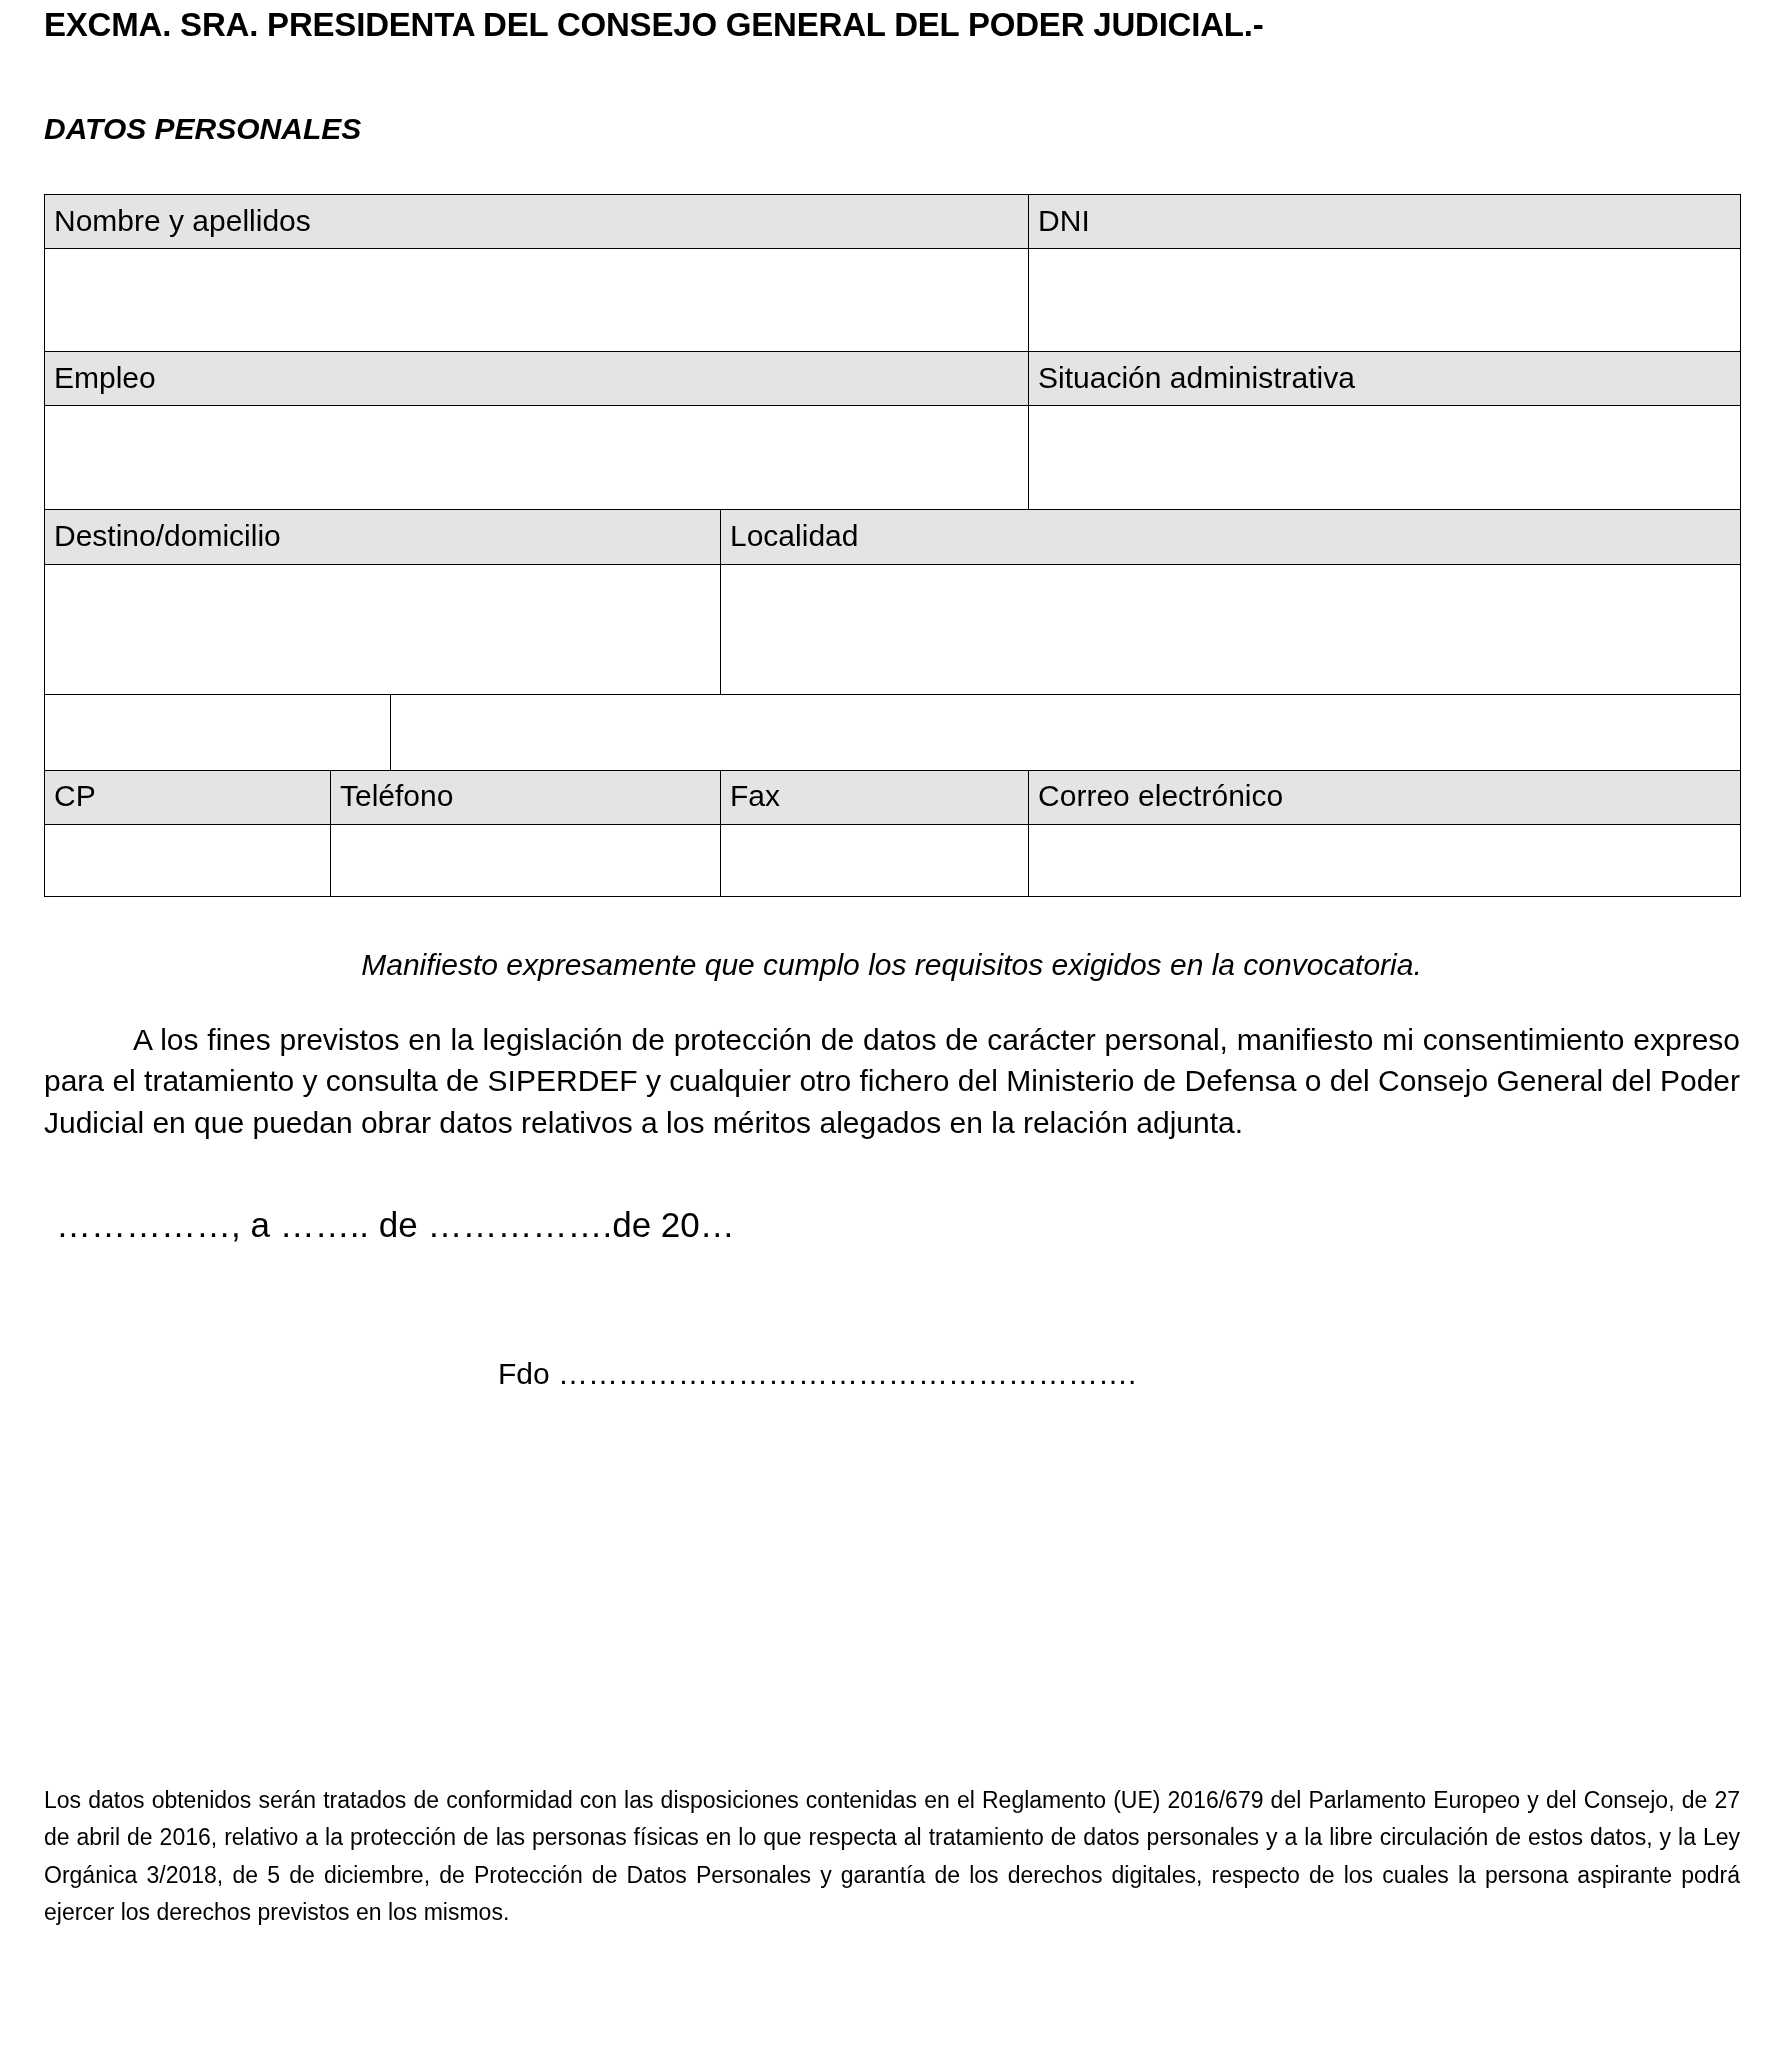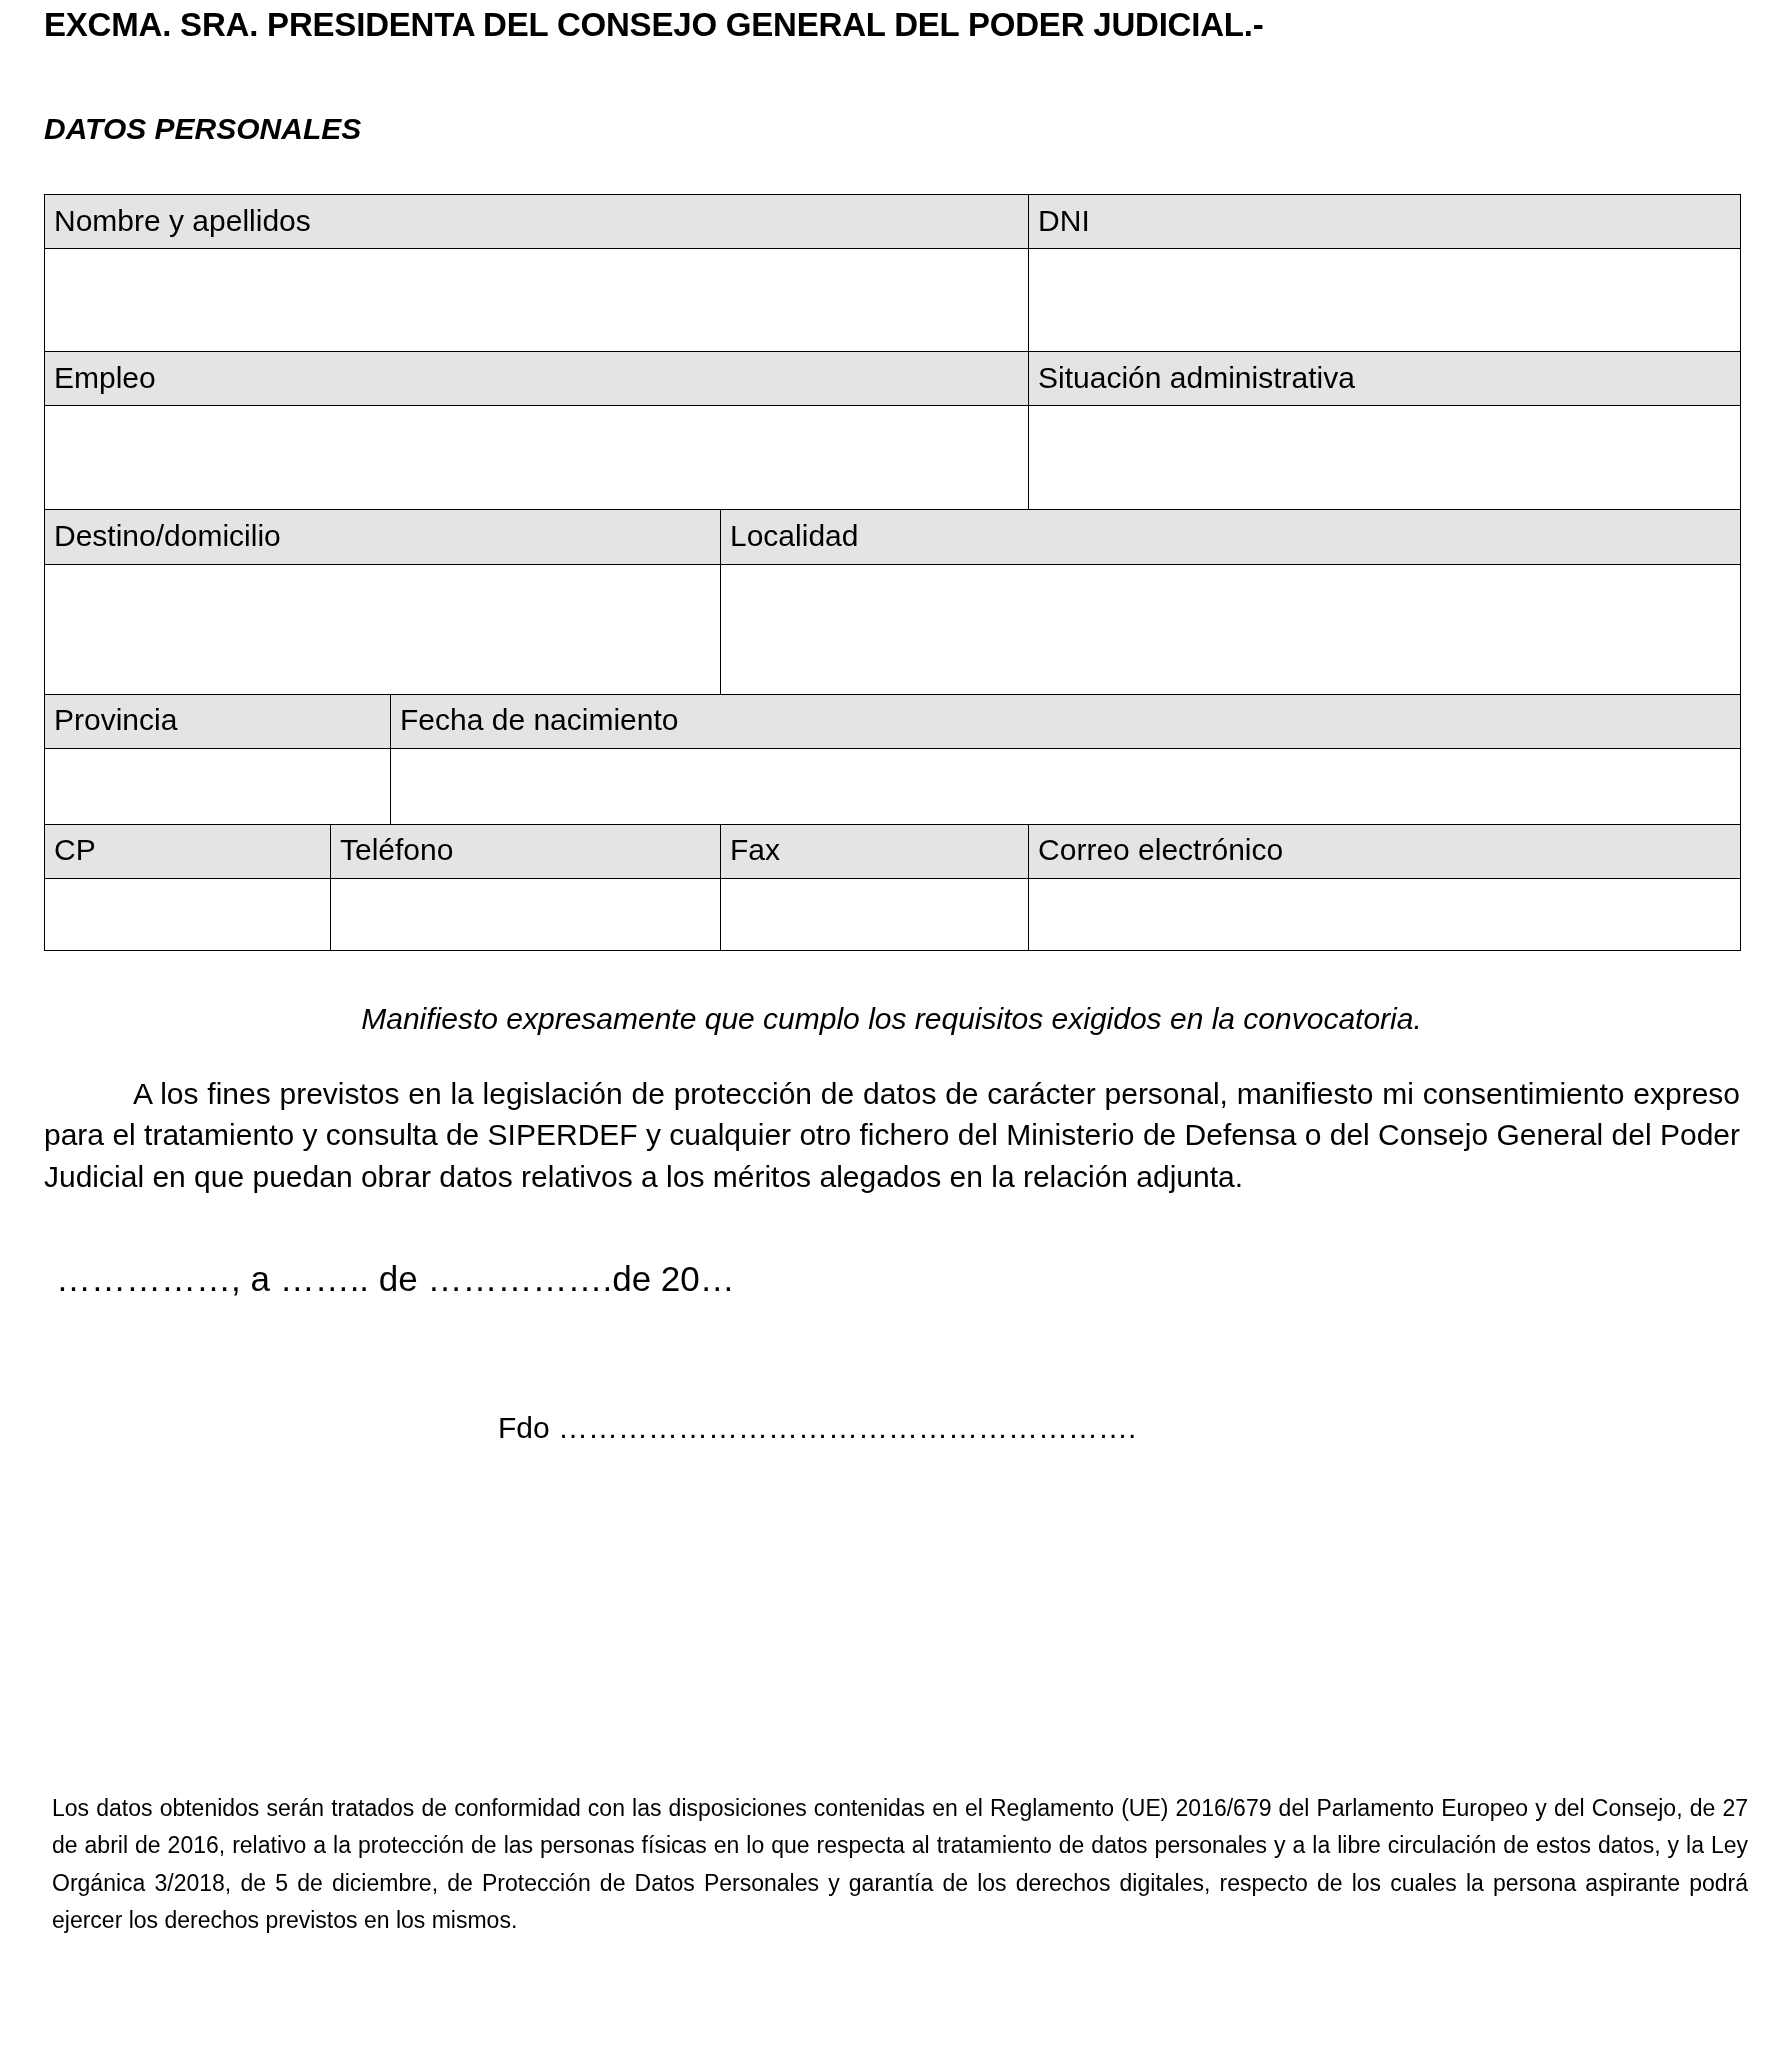--- a/index.html
+++ b/index.html
@@ -116,21 +116,21 @@
   
   .legal-note {
     position: absolute;
     left: 44px;
     top: 1782px;
     width: 1696px;
     font-size: 23px;
     line-height: 1.62;
     text-align: justify;
     text-align-last: left;
-    margin: 8px;
+    margin: 0;
   }
 </style>
 </head>
 <body>
 
 <div class="page">
 
   <h1 class="doc-title">EXCMA. SRA. PRESIDENTA DEL CONSEJO GENERAL DEL PODER JUDICIAL.-</h1>
 
   <h2 class="section-title">DATOS PERSONALES</h2>
@@ -169,24 +169,20 @@
       <tr>
         <td class="hdr-cell" colspan="3">Destino/domicilio</td>
         <td class="hdr-cell" colspan="5">Localidad</td>
       </tr>
       <tr>
         <td class="fill-cell fill-xtall" colspan="3"></td>
         <td class="fill-cell fill-xtall" colspan="5"></td>
       </tr>
 
       <tr>
-        <td class="hdr-cell" colspan="2">Provincia</td>
-        <td class="hdr-cell" colspan="6">Fecha de nacimiento</td>
-      </tr>
-      <tr>
         <td class="fill-cell fill-short" colspan="2"></td>
         <td class="fill-cell fill-short" colspan="6"></td>
       </tr>
 
       <tr>
         <td class="hdr-cell" colspan="1">CP</td>
         <td class="hdr-cell" colspan="2">Teléfono</td>
         <td class="hdr-cell" colspan="1">Fax</td>
         <td class="hdr-cell" colspan="4">Correo electrónico</td>
       </tr>

